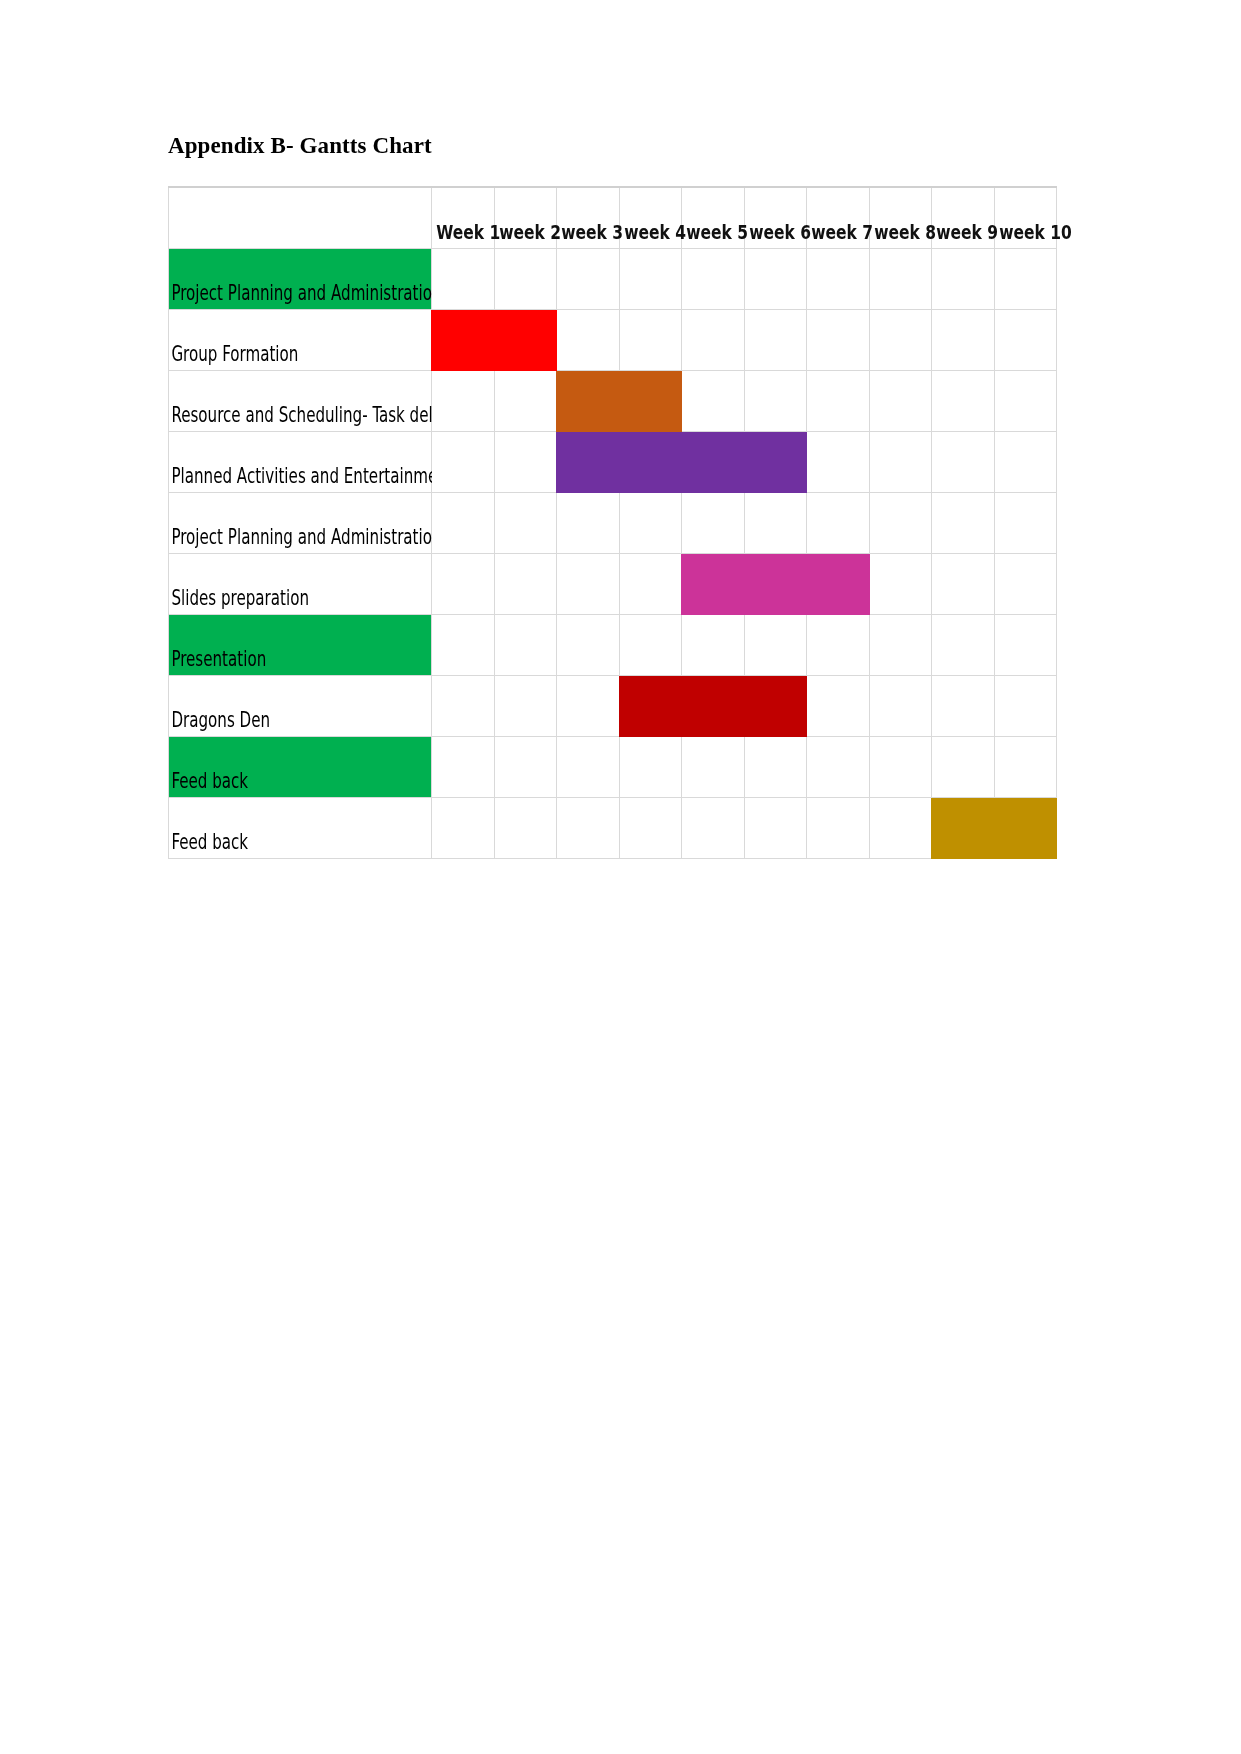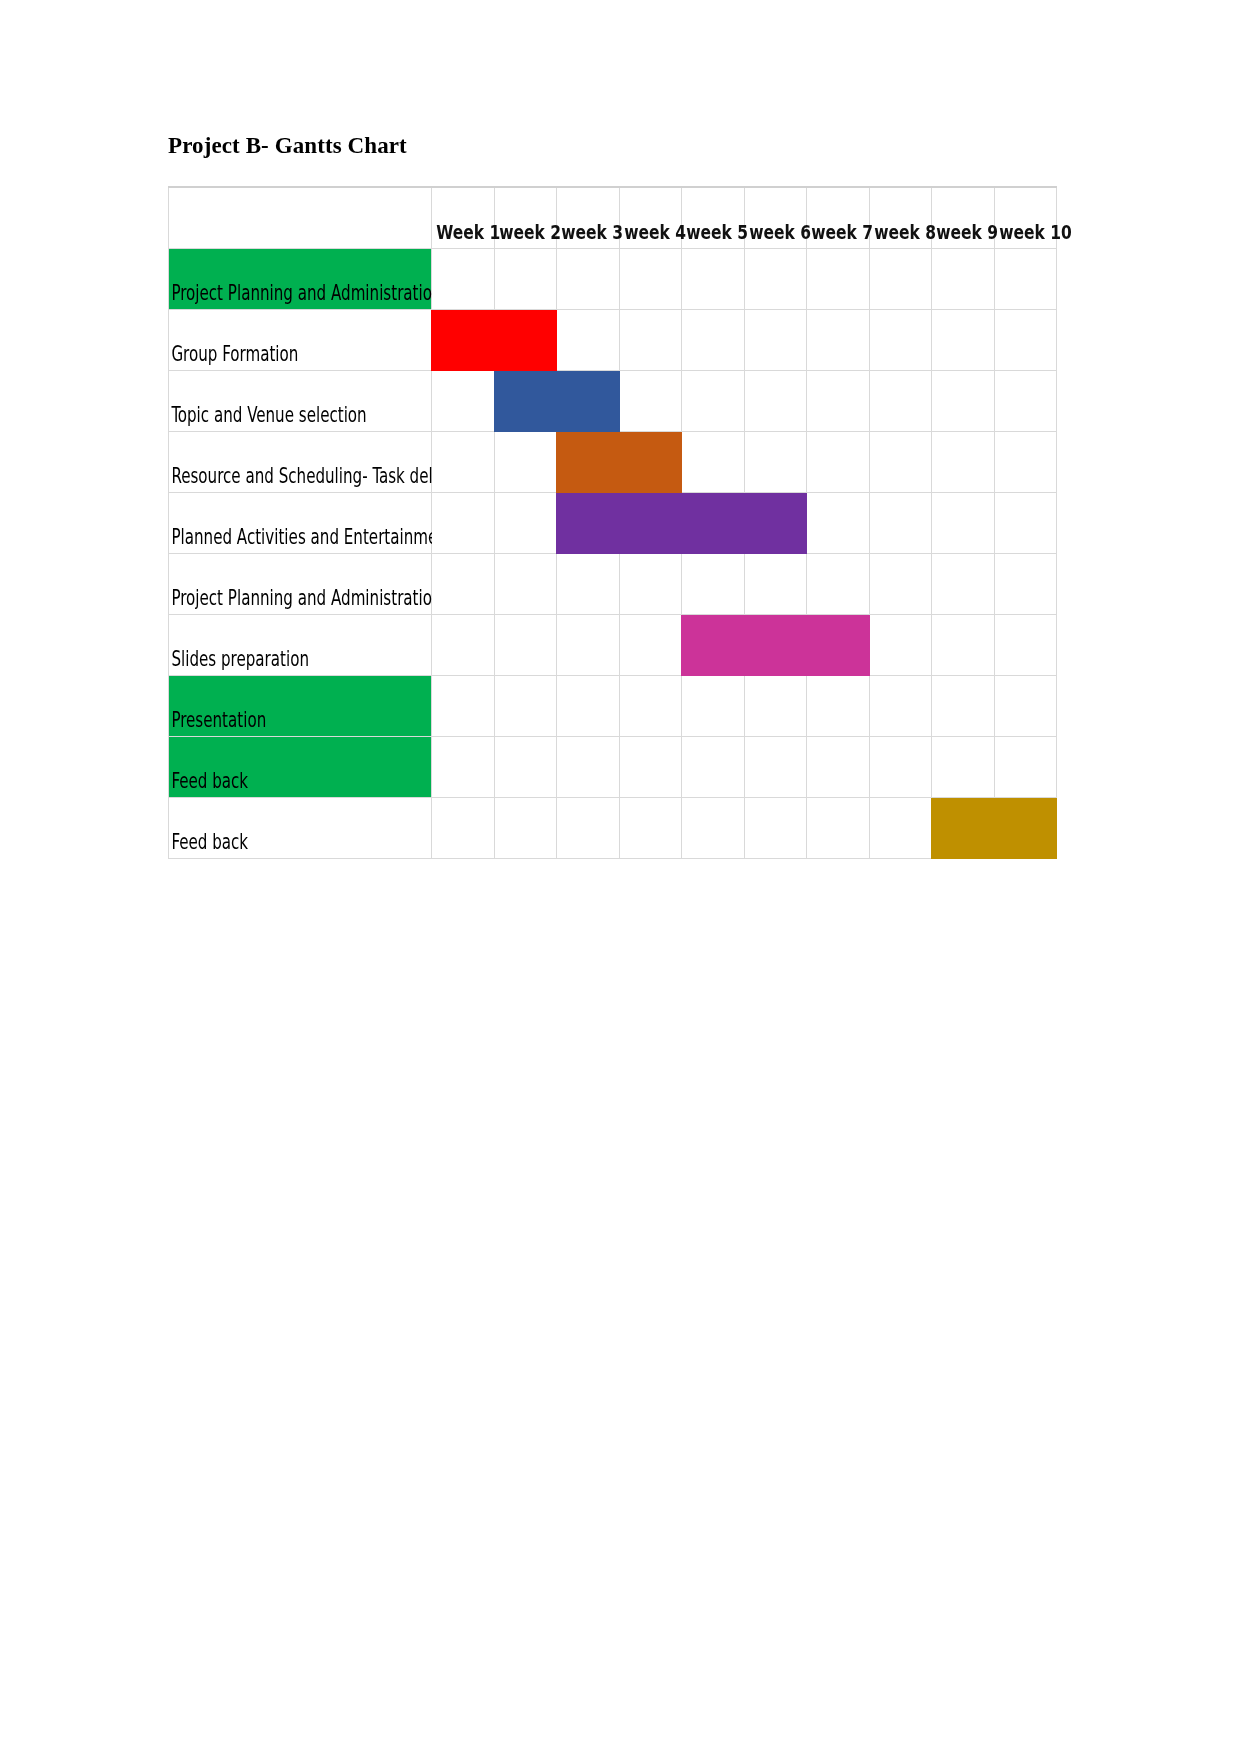--- a/index.html
+++ b/index.html
@@ -112,21 +112,21 @@
     display: block;
   }
 
   
 </style>
 </head>
 <body>
 
 <div class="page">
 
-  <div class="doc-title">Project B- Gantts Chart</div>
+  <div class="doc-title">Appendix B- Gantts Chart</div>
 
   <table class="gantt">
     <colgroup>
       <col class="c-label">
       <col class="c-week">
         <col class="c-week">
         <col class="c-week">
         <col class="c-week">
         <col class="c-week">
       <col class="c-week">
@@ -197,36 +197,20 @@
           <td class="week-cell"></td>
           <td class="week-cell"></td>
           <td class="week-cell"></td>
           <td class="week-cell"></td>
           <td class="week-cell"></td>
           <td class="week-cell"></td>
           <td class="week-cell"></td>
         </tr>
         <tr>
           <td class="label-cell normal">
-            <span class="row-label">Topic and Venue selection</span>
-          </td>
-          <td class="week-cell"></td>
-          <td class="week-cell bar" colspan="2">
-            <span class="fill" style="background: rgb(49, 88, 156);"></span>
-          </td>
-          <td class="week-cell"></td>
-          <td class="week-cell"></td>
-          <td class="week-cell"></td>
-          <td class="week-cell"></td>
-          <td class="week-cell"></td>
-          <td class="week-cell"></td>
-          <td class="week-cell"></td>
-        </tr>
-        <tr>
-          <td class="label-cell normal">
             <span class="row-label">Resource and Scheduling- Task delegation</span>
           </td>
           <td class="week-cell"></td>
           <td class="week-cell"></td>
           <td class="week-cell bar" colspan="2">
             <span class="fill" style="background: rgb(197, 90, 17);"></span>
           </td>
           <td class="week-cell"></td>
           <td class="week-cell"></td>
           <td class="week-cell"></td>
@@ -287,20 +271,35 @@
           <td class="week-cell"></td>
           <td class="week-cell"></td>
           <td class="week-cell"></td>
           <td class="week-cell"></td>
           <td class="week-cell"></td>
           <td class="week-cell"></td>
           <td class="week-cell"></td>
           <td class="week-cell"></td>
         </tr>
         <tr>
+          <td class="label-cell normal">
+            <span class="row-label">Dragons Den</span>
+          </td>
+          <td class="week-cell"></td>
+          <td class="week-cell"></td>
+          <td class="week-cell"></td>
+          <td class="week-cell bar" colspan="3">
+            <span class="fill" style="background: rgb(192, 0, 0);"></span>
+          </td>
+          <td class="week-cell"></td>
+          <td class="week-cell"></td>
+          <td class="week-cell"></td>
+          <td class="week-cell"></td>
+        </tr>
+        <tr>
           <td class="label-cell section">
             <span class="row-label">Feed back</span>
           </td>
           <td class="week-cell"></td>
           <td class="week-cell"></td>
           <td class="week-cell"></td>
           <td class="week-cell"></td>
           <td class="week-cell"></td>
           <td class="week-cell"></td>
           <td class="week-cell"></td>

